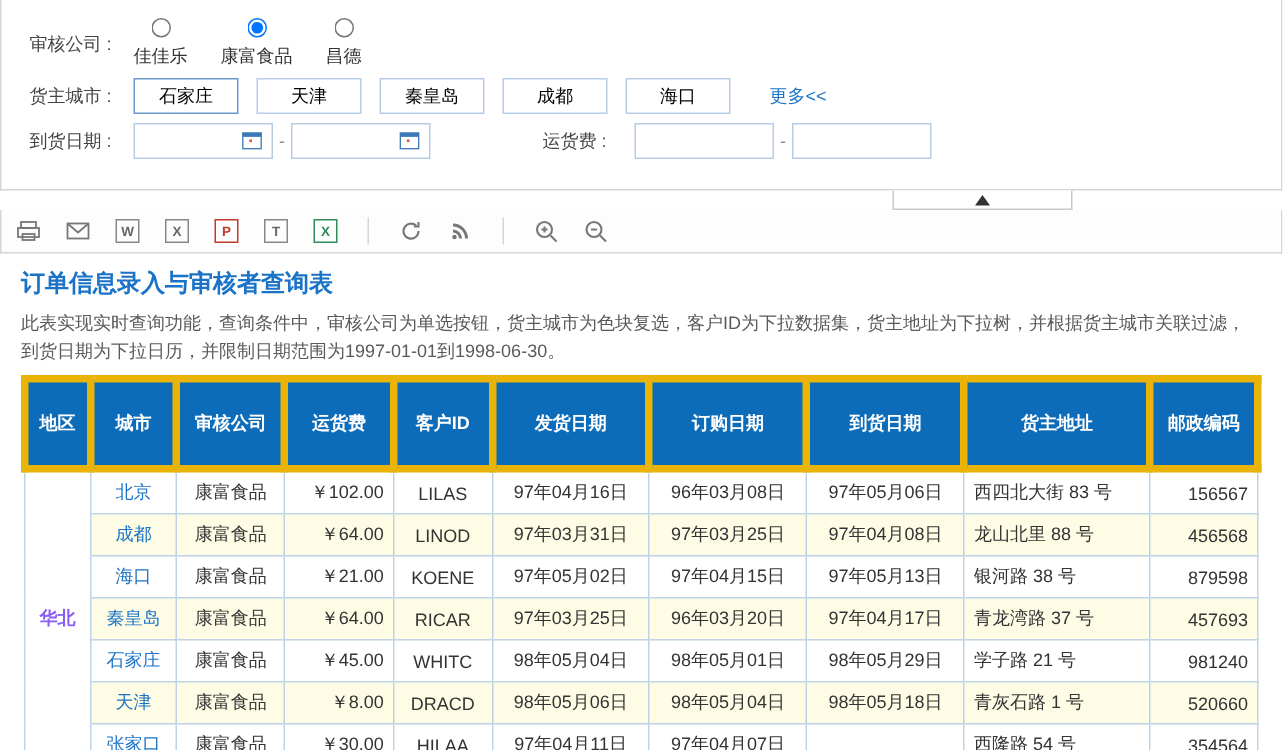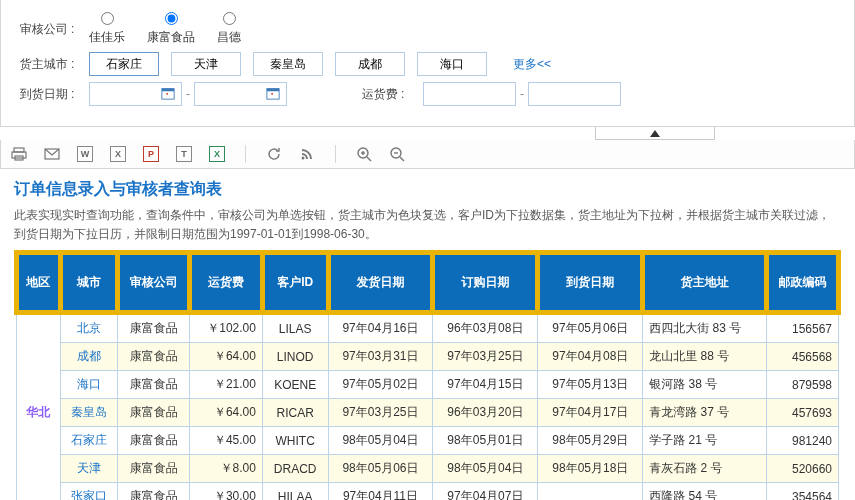--- a/index.html
+++ b/index.html
@@ -228,21 +228,21 @@
           <td class="right">981240</td>
         </tr>
         <tr class="even">
           <td class="city">天津</td>
           <td>康富食品</td>
           <td class="right">￥8.00</td>
           <td>DRACD</td>
           <td>98年05月06日</td>
           <td>98年05月04日</td>
           <td>98年05月18日</td>
-          <td class="left">青灰石路 2 号</td>
+          <td class="left">青灰石路 1 号</td>
           <td class="right">520660</td>
         </tr>
         <tr>
           <td class="city">张家口</td>
           <td>康富食品</td>
           <td class="right">￥30.00</td>
           <td>HILAA</td>
           <td>97年04月11日</td>
           <td>97年04月07日</td>
           <td></td>

